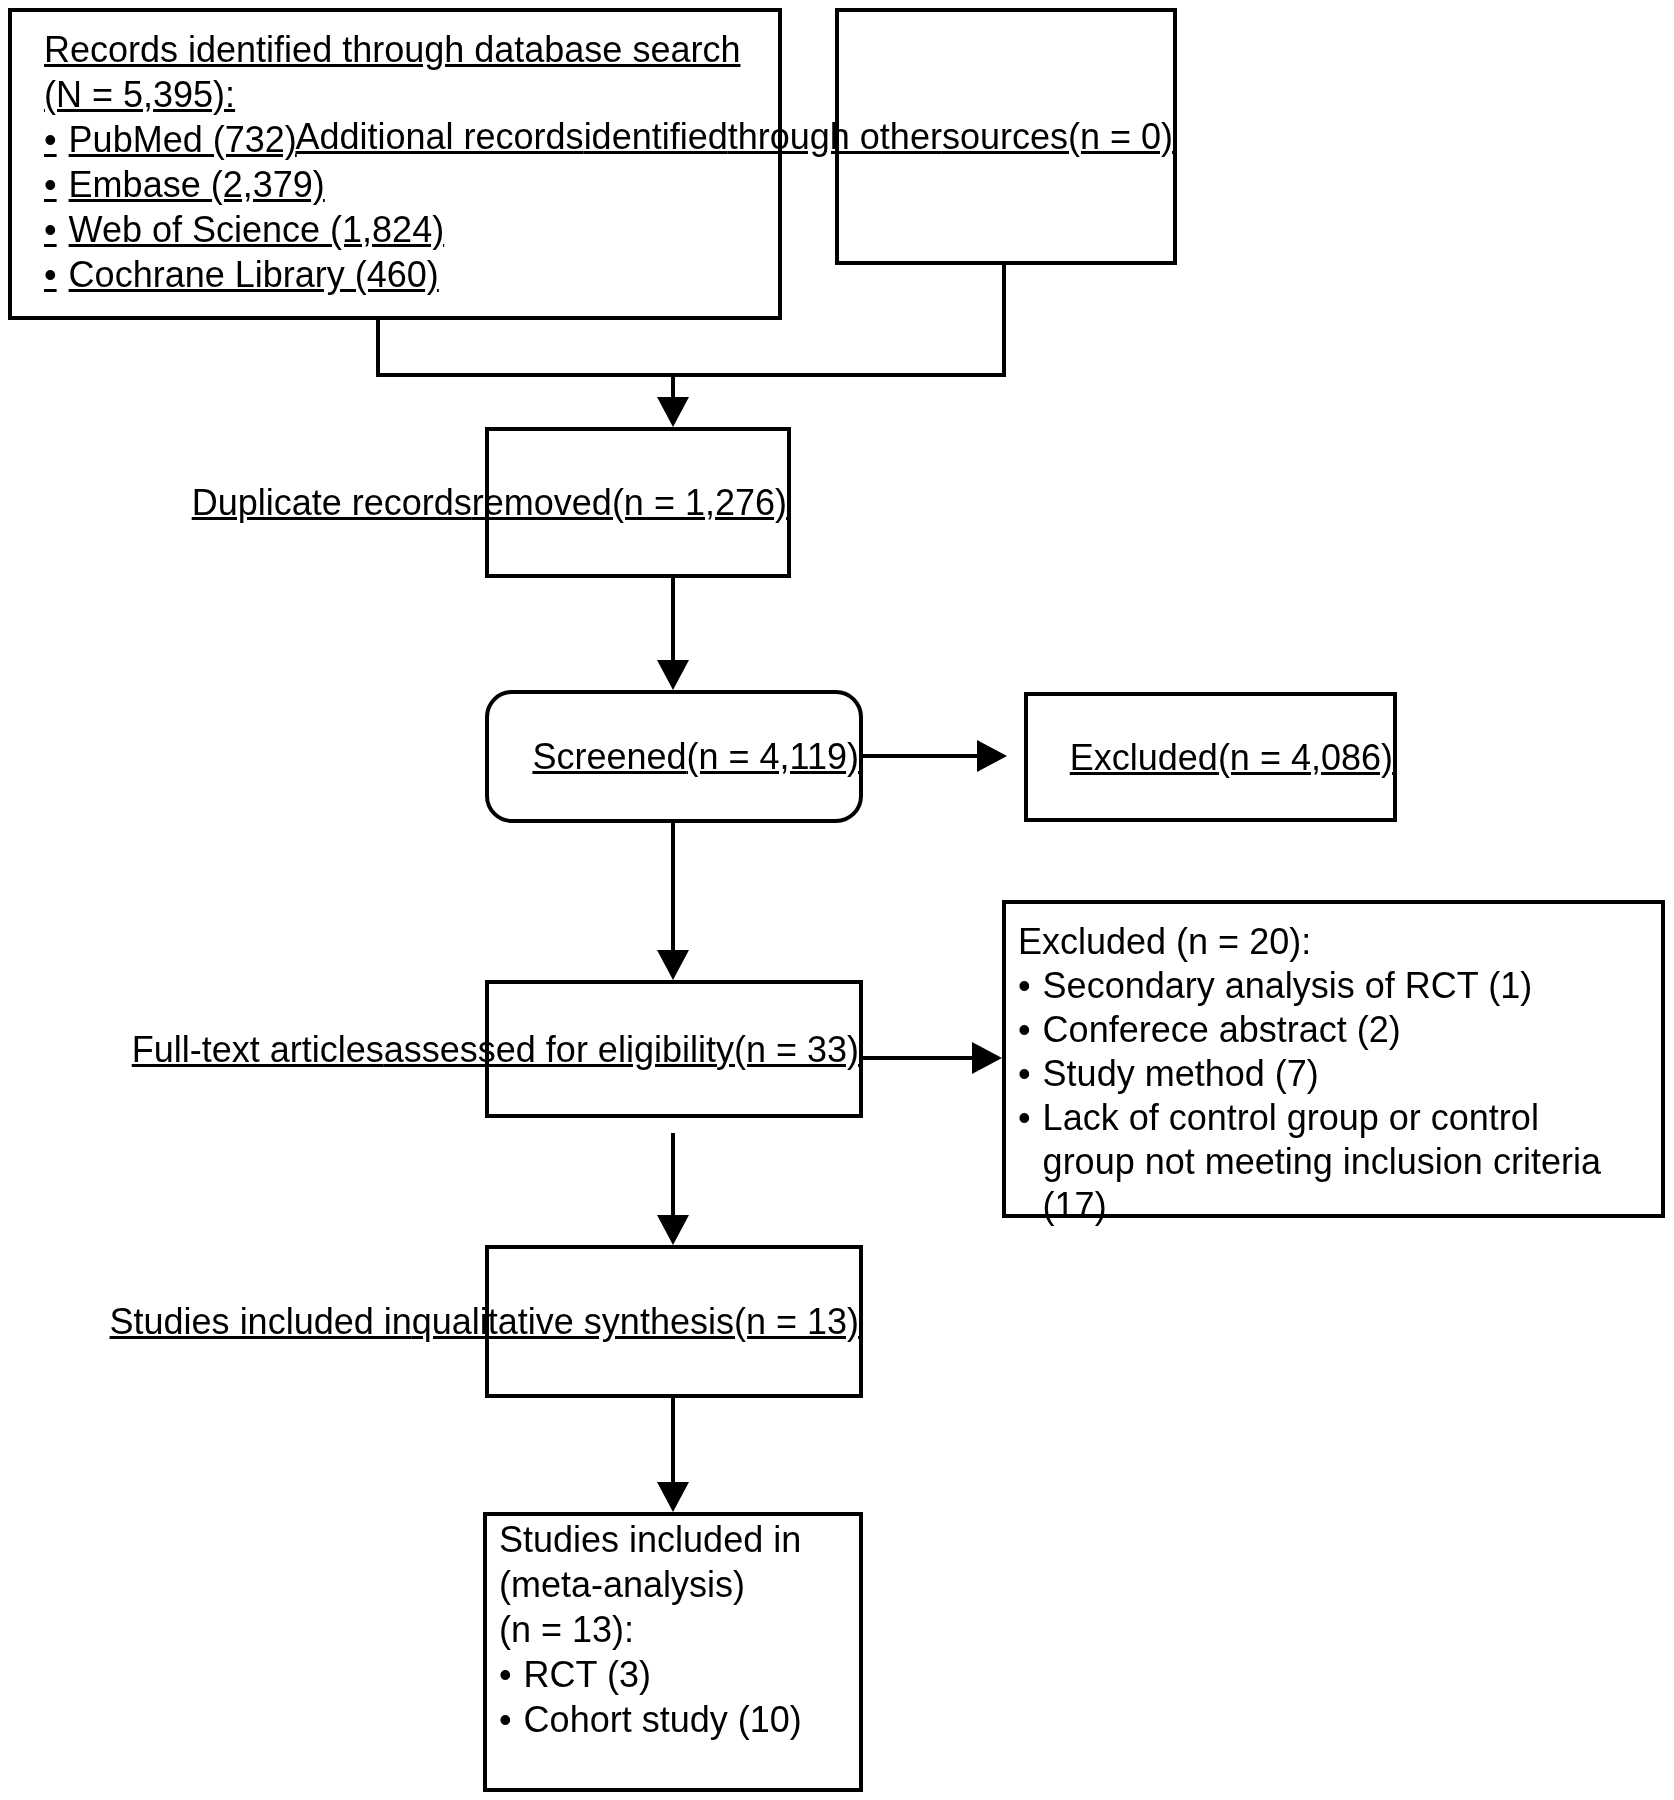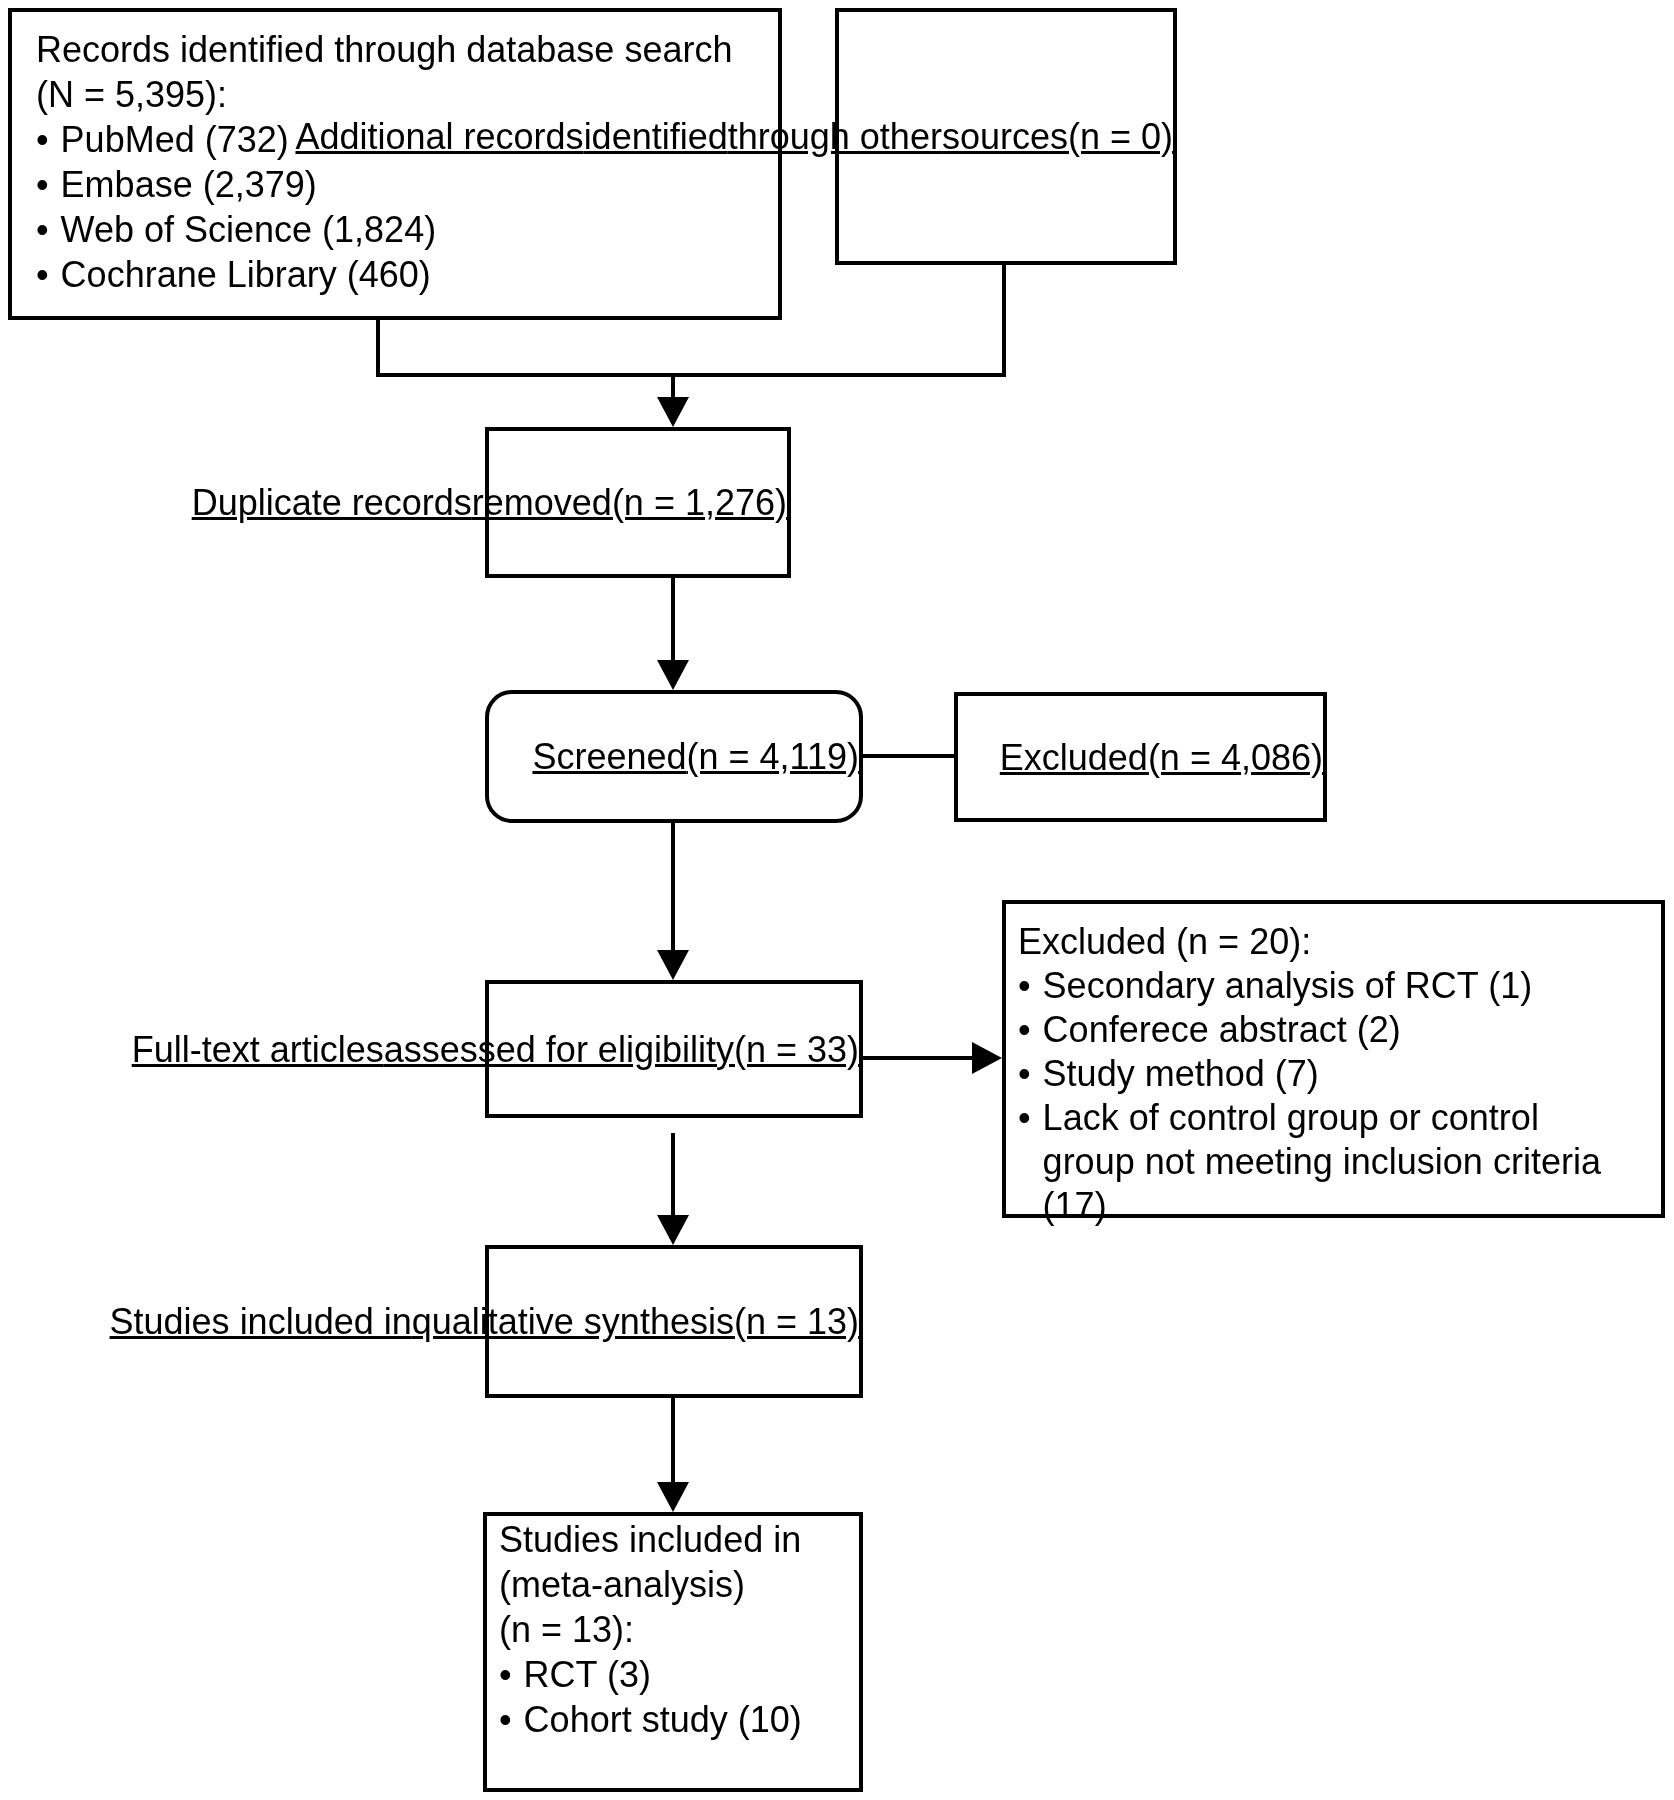--- a/index.html
+++ b/index.html
@@ -47,21 +47,21 @@
     border-top:16px solid transparent;
     border-bottom:16px solid transparent;
     border-left:30px solid var(--stroke);
   }
 </style>
 </head>
 <body>
 
 <div class="canvas">
 
-  <div class="box left-align" style="left:8px;top:8px;width:774px;height:312px;padding:15px 24px;">
+  <div class="box left-align" style="left:8px;top:8px;width:774px;height:312px;padding:15px 32px;text-decoration:underline;">
     <div class="line">Records identified through database search</div>
     <div class="line">(N = 5,395):</div>
     <div class="bullet-row">
       <span class="marker">•</span>
       <span class="btext">PubMed (732)</span>
     </div>
     <div class="bullet-row">
       <span class="marker">•</span>
       <span class="btext">Embase (2,379)</span>
     </div>
@@ -99,21 +99,21 @@
   <div class="arrow-down" style="left:657px;top:660px;"></div>
 
   <div class="box center" style="left:485px;top:690px;width:378px;height:133px;border-radius:27px;">
     <div class="line">Screened</div>
     <div class="line">(n = 4,119)</div>
   </div>
 
   <div class="hline" style="left:861px;top:754px;width:118px;height:4px;"></div>
   <div class="arrow-right" style="left:977px;top:740px;"></div>
 
-  <div class="box center" style="left:954px;top:692px;width:373px;height:130px;">
+  <div class="box center" style="left:1024px;top:692px;width:373px;height:130px;">
     <div class="line">Excluded</div>
     <div class="line">(n = 4,086)</div>
   </div>
 
   <div class="vline" style="left:671px;top:821px;width:4px;height:131px;"></div>
   <div class="arrow-down" style="left:657px;top:950px;"></div>
 
   <div class="box center" style="left:485px;top:980px;width:378px;height:138px;">
     <div class="line">Full-text articles</div>
     <div class="line">assessed for eligibility</div>

